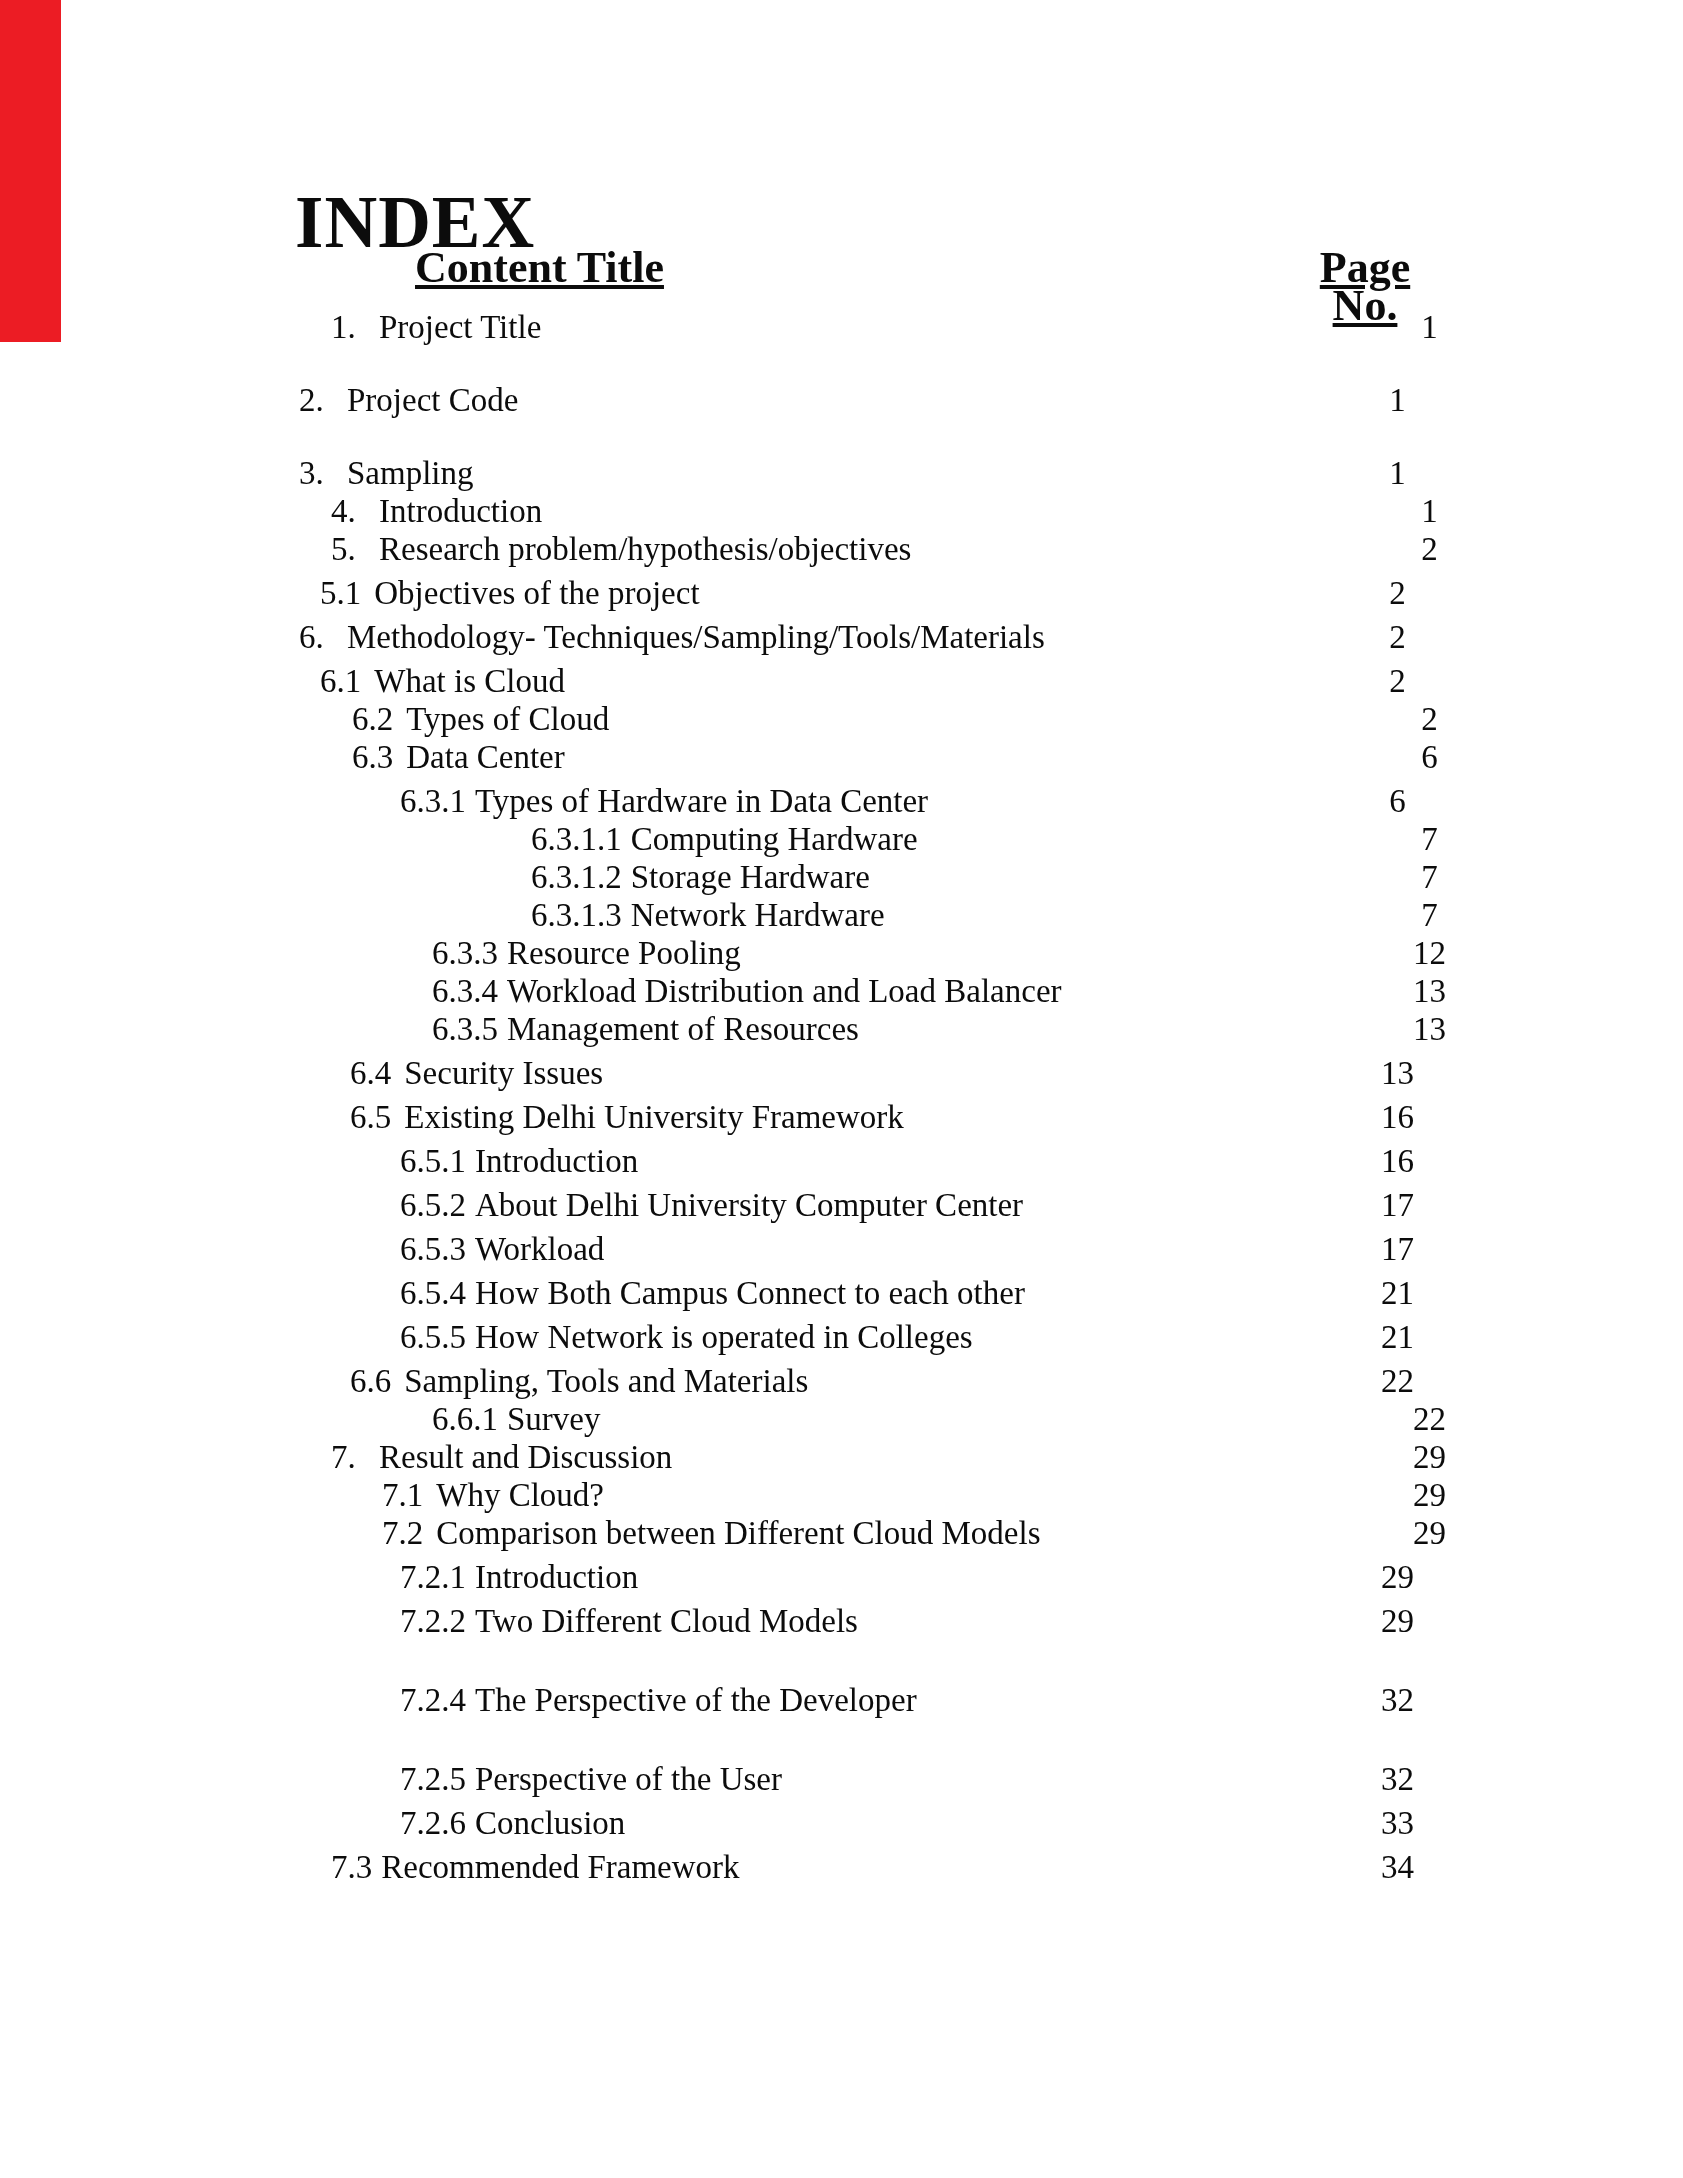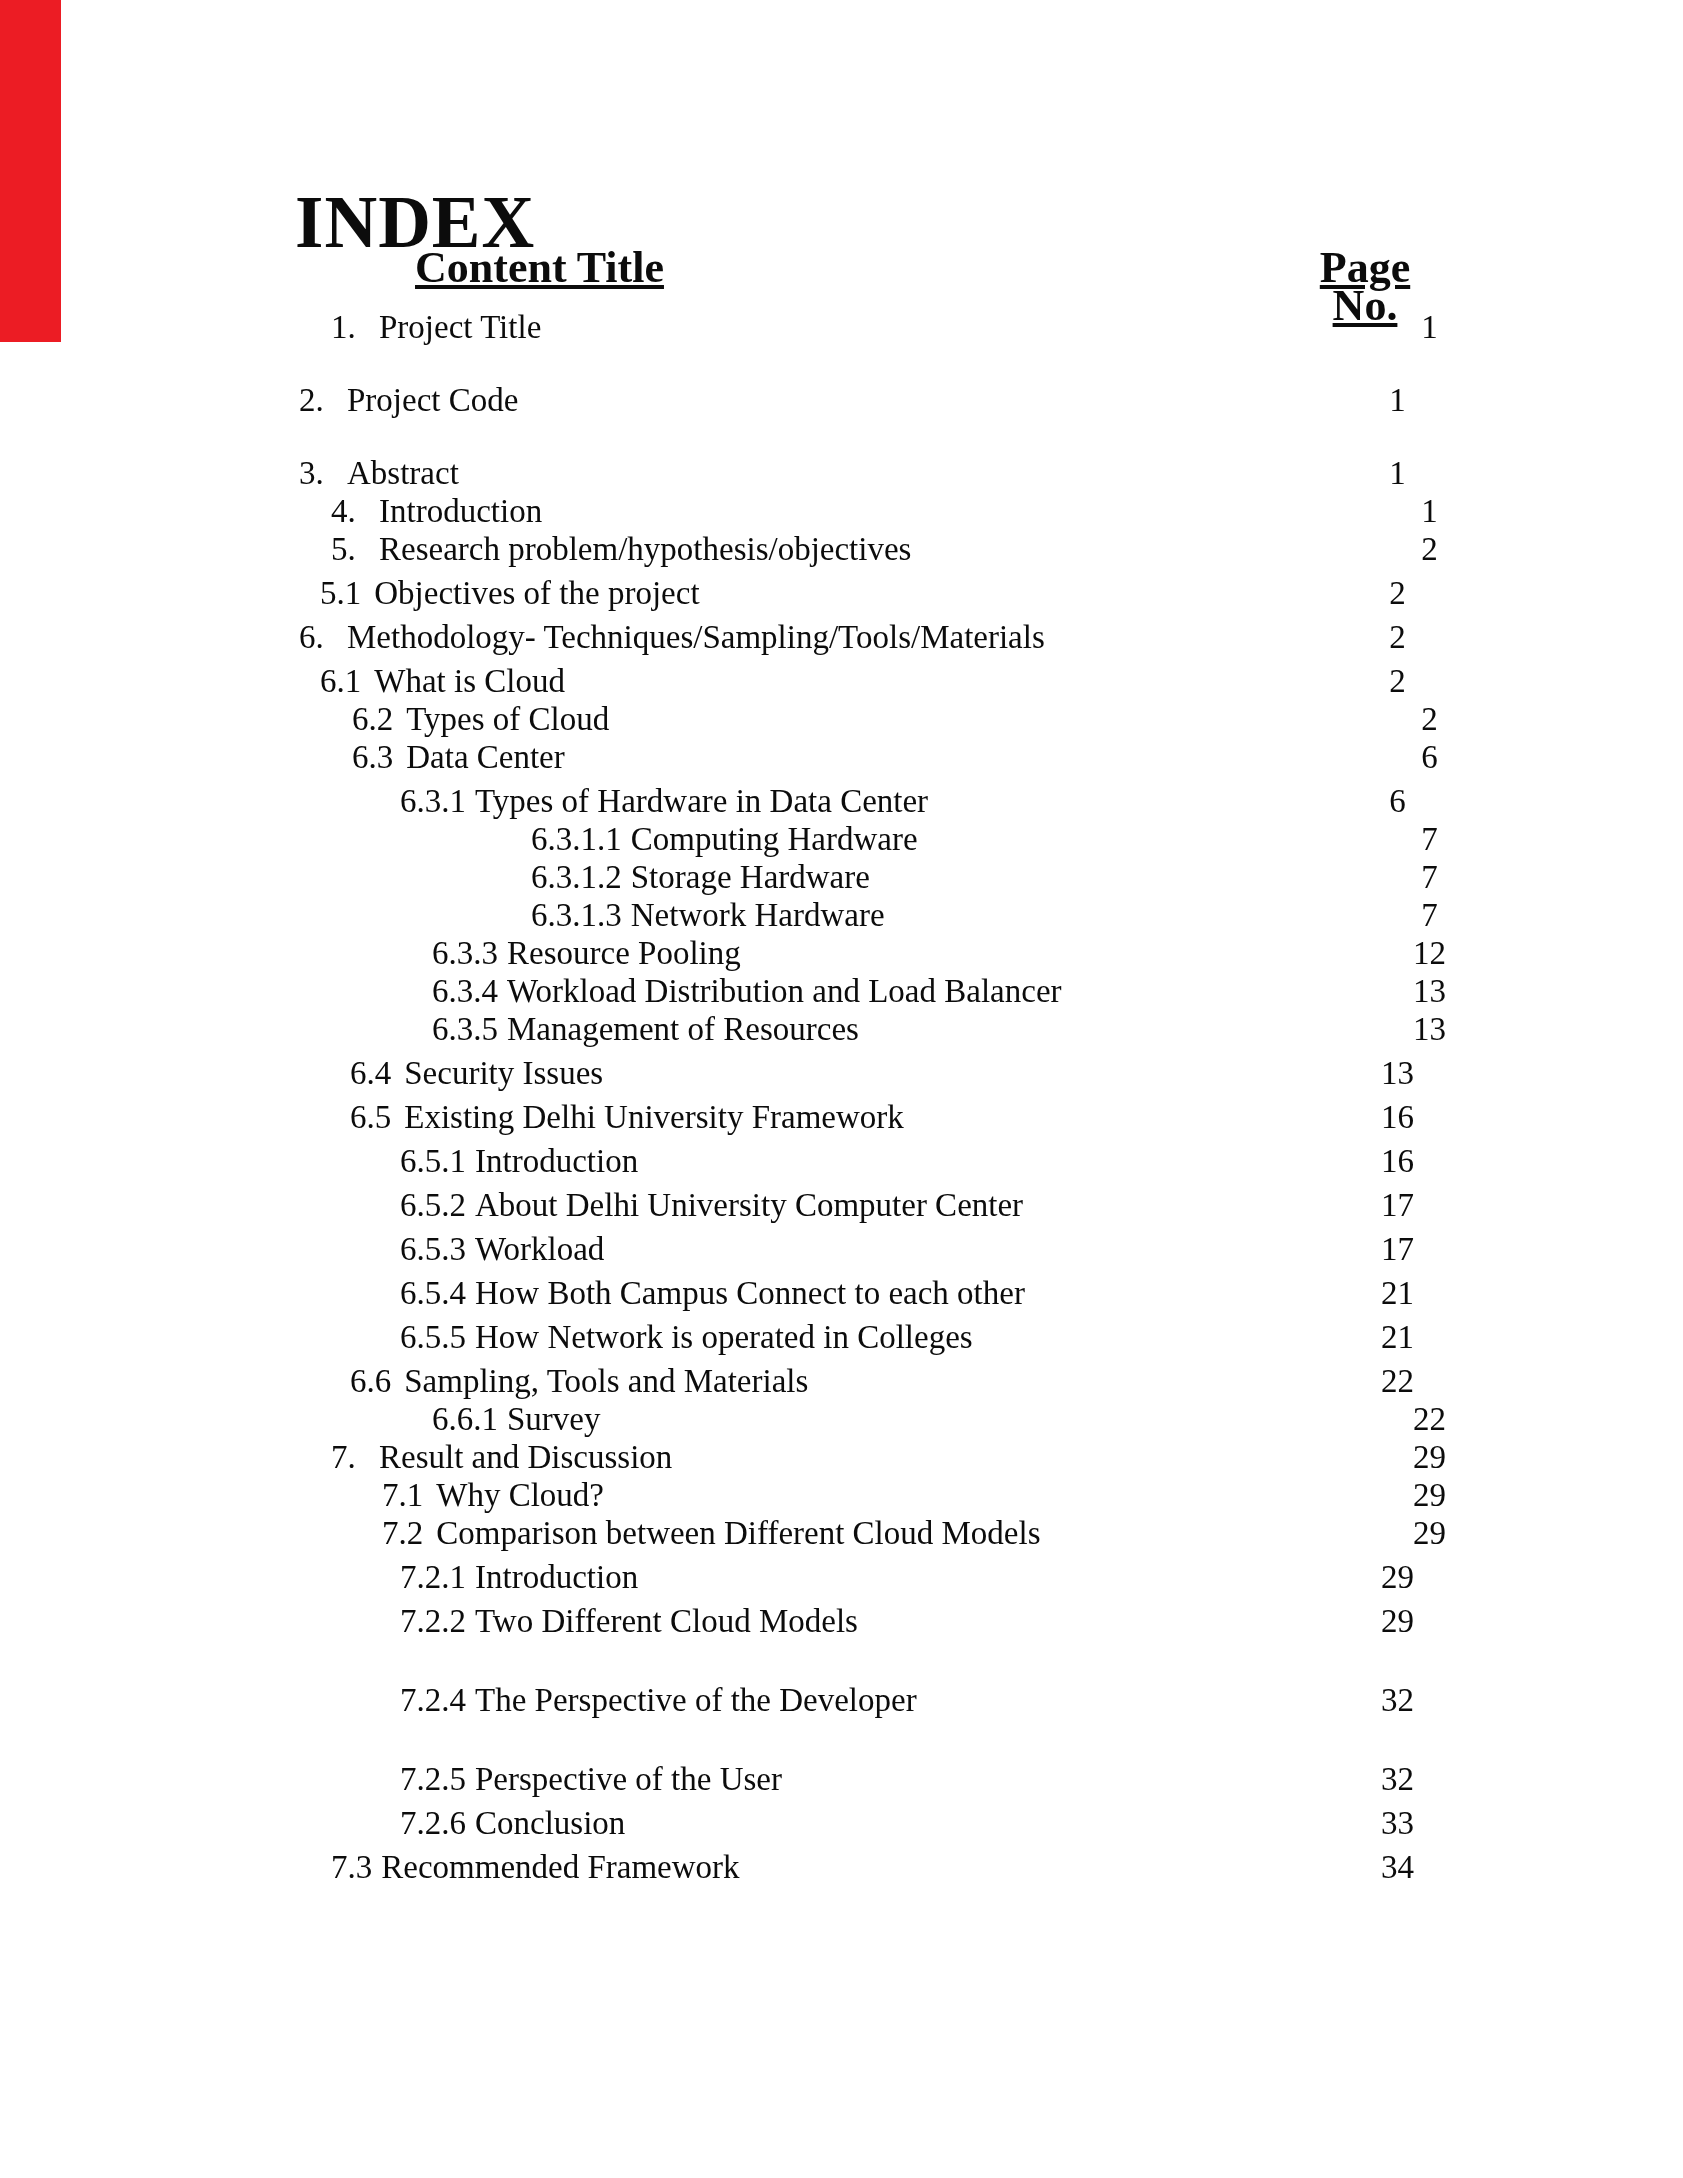--- a/index.html
+++ b/index.html
@@ -86,21 +86,21 @@
 
 <h1 class="doc-title">INDEX</h1>
 
 <div class="col-header content">Content Title</div>
 
 <div class="col-header pageno">Page No.</div>
 
 <div class="toc">
     <div class="row i1 g0"><span class="num">1.</span><span class="title">Project Title</span><span class="page">1</span></div>
     <div class="row i1 g35"><span class="num">2.</span><span class="title">Project Code</span><span class="page">1</span></div>
-    <div class="row i1 g35"><span class="num">3.</span><span class="title">Abstract</span><span class="page">1</span></div>
+    <div class="row i1 g35"><span class="num">3.</span><span class="title">Sampling</span><span class="page">1</span></div>
     <div class="row i1 g0"><span class="num">4.</span><span class="title">Introduction</span><span class="page">1</span></div>
     <div class="row i1 g0"><span class="num">5.</span><span class="title">Research problem/hypothesis/objectives</span><span class="page">2</span></div>
     <div class="row i2 g6"><span class="num">5.1</span><span class="title">Objectives of the project</span><span class="page">2</span></div>
     <div class="row i1 g6"><span class="num">6.</span><span class="title">Methodology- Techniques/Sampling/Tools/Materials</span><span class="page">2</span></div>
     <div class="row i2 g6"><span class="num">6.1</span><span class="title">What is Cloud</span><span class="page">2</span></div>
     <div class="row i2 g0"><span class="num">6.2</span><span class="title">Types of Cloud</span><span class="page">2</span></div>
     <div class="row i2 g0"><span class="num">6.3</span><span class="title">Data Center</span><span class="page">6</span></div>
     <div class="row i3 g6"><span class="num">6.3.1</span><span class="title">Types of Hardware in Data Center</span><span class="page">6</span></div>
     <div class="row i4 g0"><span class="num">6.3.1.1</span><span class="title">Computing Hardware</span><span class="page">7</span></div>
     <div class="row i4 g0"><span class="num">6.3.1.2</span><span class="title">Storage Hardware</span><span class="page">7</span></div>

